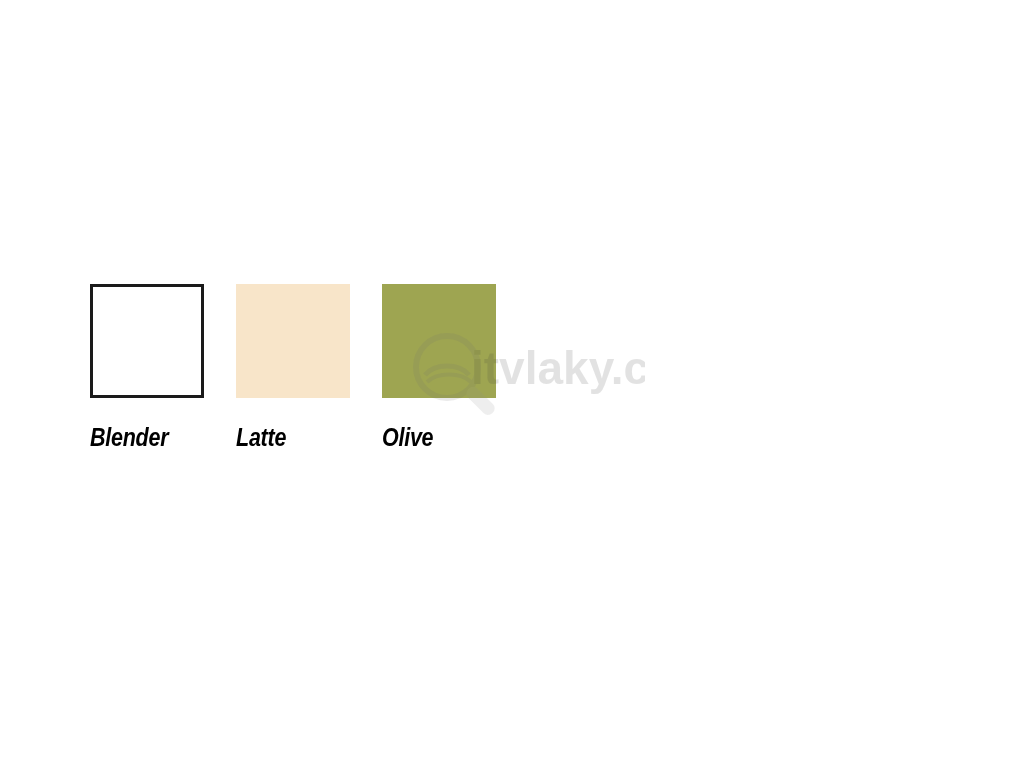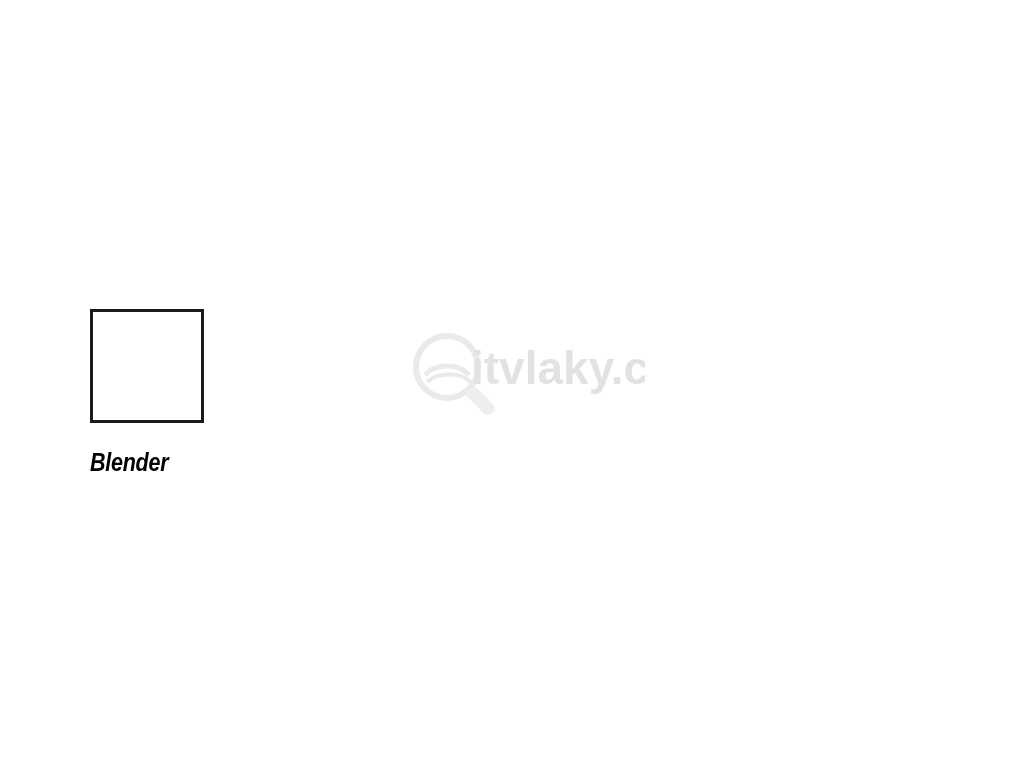--- a/index.html
+++ b/index.html
@@ -23,21 +23,21 @@
 
   
   #palette {
     position: absolute;
     left: 90px;
     top: 284px;
     width: 844px;
     height: 220px;
     display: flex;
     flex-direction: row;
-    align-items: center;
+    align-items: flex-start;
     justify-content: flex-start;
   }
 
   .swatch-cell {
     width: 114px;
     margin-right: 32px;
     display: flex;
     flex-direction: column;
     align-items: flex-start;
   }
@@ -85,20 +85,28 @@
 </head>
 <body>
 
 <div id="stage">
 
   <div id="palette">
       <div class="swatch-cell">
         <div class="swatch-chip" style="background: rgb(255, 255, 255); border: 3px solid rgb(26, 26, 26);"></div>
         <div class="swatch-label">Blender</div>
       </div>
+      <div class="swatch-cell">
+        <div class="swatch-chip" style="background: rgb(248, 229, 201);"></div>
+        <div class="swatch-label">Latte</div>
+      </div>
+      <div class="swatch-cell">
+        <div class="swatch-chip" style="background: rgb(158, 165, 81);"></div>
+        <div class="swatch-label">Olive</div>
+      </div>
     </div>
 
   <div id="watermark">
     <svg width="240" height="90" viewBox="0 0 240 90" xmlns="http://www.w3.org/2000/svg">
       <g>
         <circle cx="42" cy="37" r="31" fill="none" stroke="#6f6f6f" stroke-width="6"></circle>
         <path d="M20 45 C30 33, 54 33, 64 45" fill="none" stroke="#6f6f6f" stroke-width="5"></path>
         <path d="M22 52 C32 42, 56 42, 66 52" fill="none" stroke="#6f6f6f" stroke-width="4"></path>
         <rect x="60" y="58" width="13" height="34" rx="6" transform="rotate(-45 66 62)" fill="#8d8d8d"></rect>
       </g>

